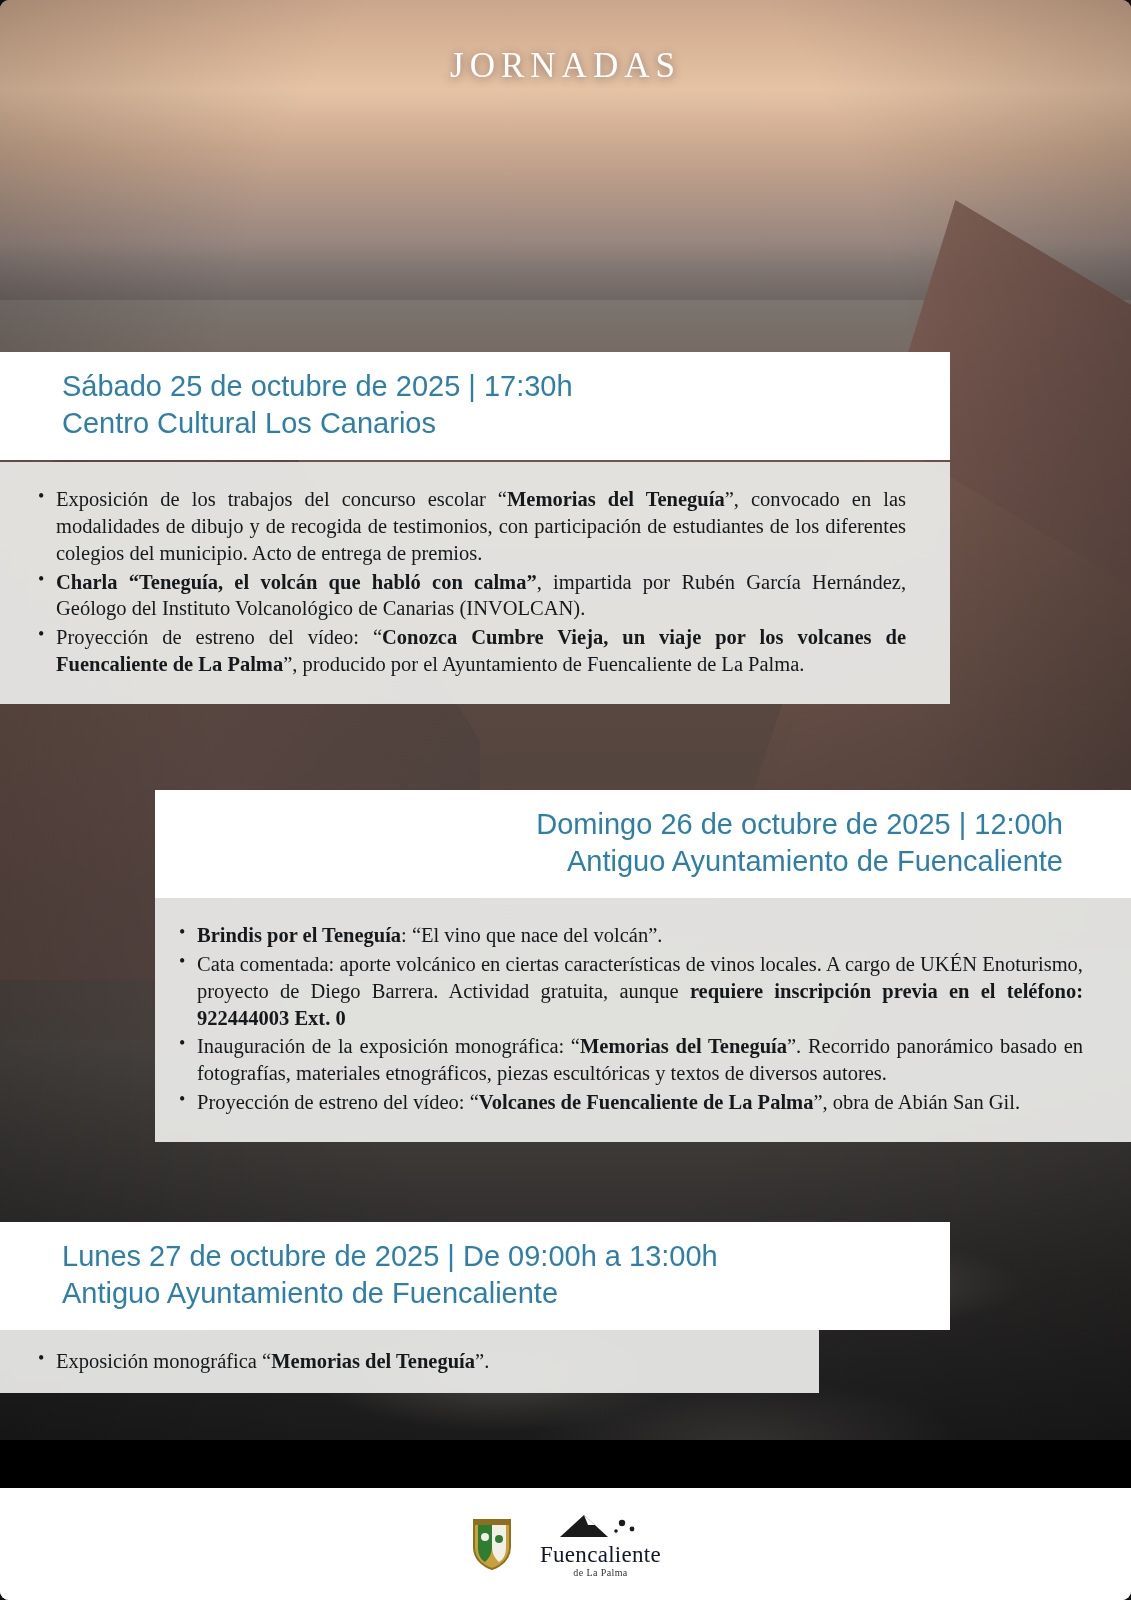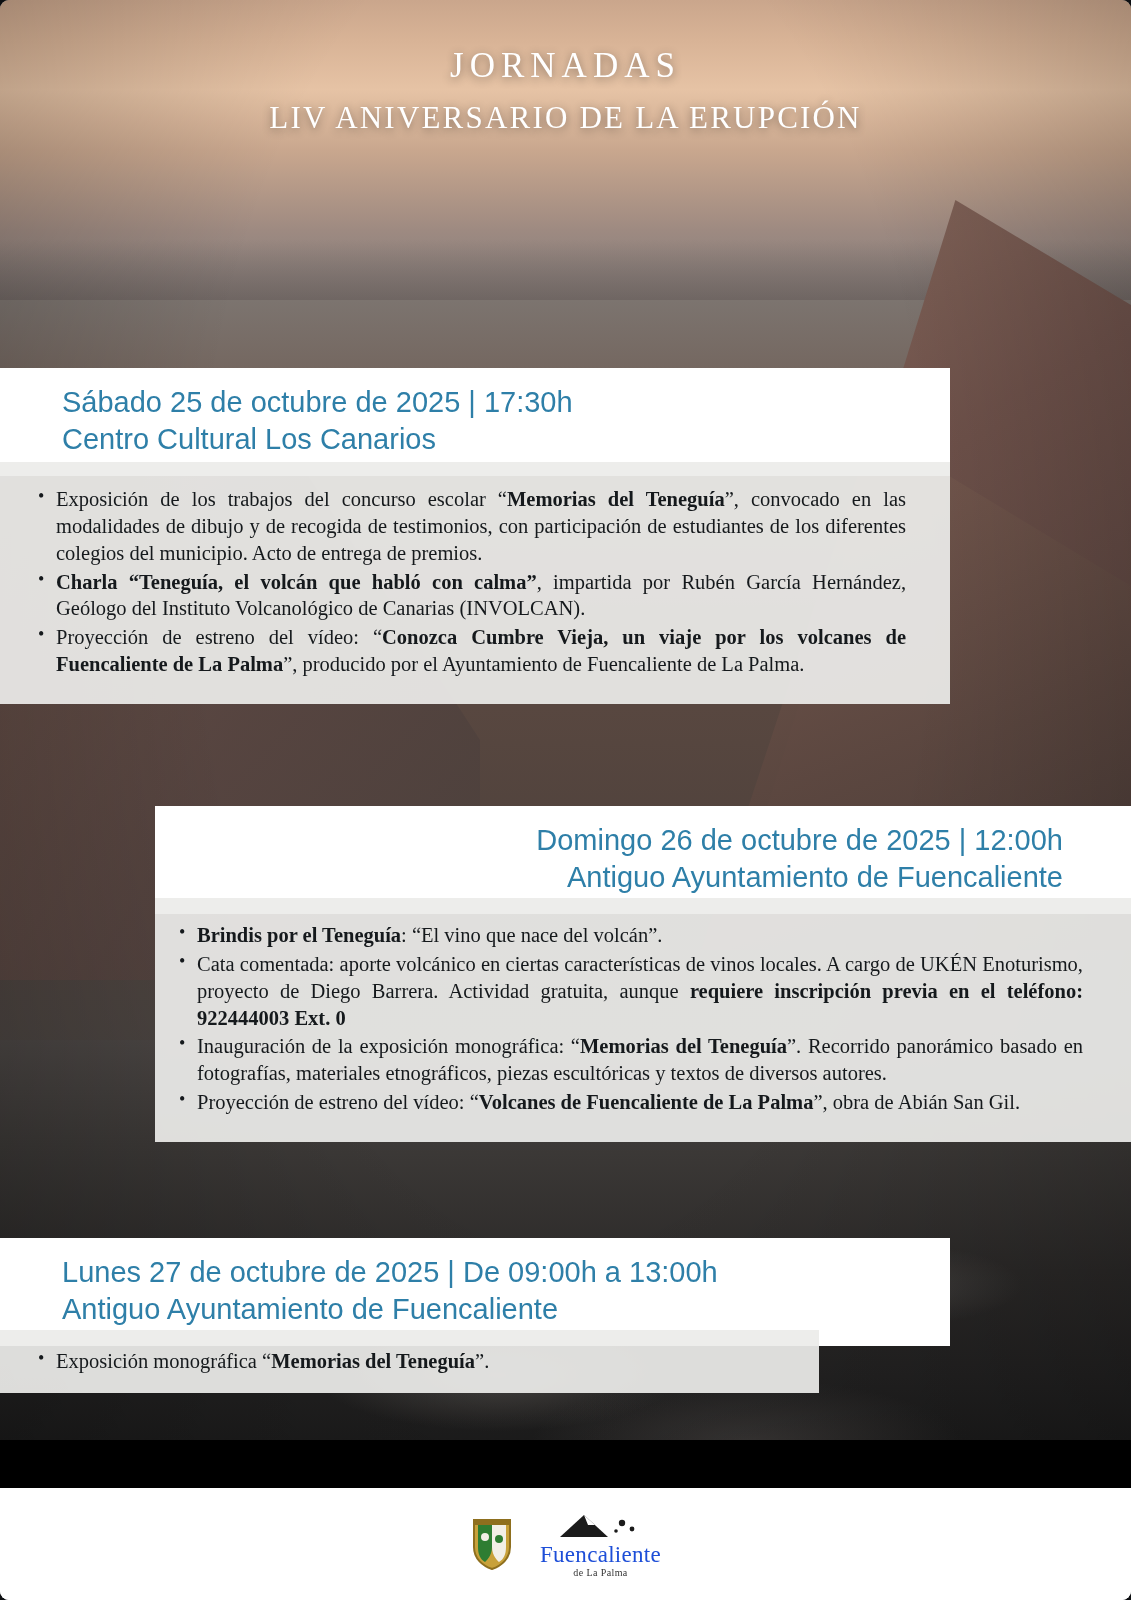--- a/index.html
+++ b/index.html
@@ -162,21 +162,20 @@
   .band-head {
     position: absolute;
     background: #ffffff;
     color: #2e7fa8;
     font-family: "Liberation Sans", sans-serif;
     font-weight: 400;
     font-size: 29px;
     line-height: 1.28;
     padding: 16px 0 18px 0;
     box-sizing: border-box;
-    margin-top: 16px;
   }
   .band-head .inner { padding: 0 62px; }
   .band-head.right { text-align: right; }
   .band-head.right .inner { padding: 0 68px 0 62px; }
 
   .band-body {
     position: absolute;
     background: rgba(236,236,234,0.93);
     color: #15191c;
     font-family: "Liberation Serif", serif;
@@ -236,21 +235,21 @@
   .brand {
     display: flex;
     flex-direction: column;
     align-items: center;
     line-height: 1;
   }
   .brand-mark { margin-bottom: 2px; }
   .brand-name {
     font-family: "Liberation Serif", serif;
     font-size: 23px;
-    color: #1d4ed8;
+    color: #0f172a;
     letter-spacing: .3px;
   }
   .brand-sub {
     font-family: Liberation Serif, serif;
     font-size: 10px;
     color: #333;
     margin-top: 2px;
     letter-spacing: .4px;
   }
 </style>
@@ -265,21 +264,20 @@
   <div class="left-slope"></div>
   <div class="cone"></div>
   <div class="cone2"></div>
   <div class="bg-lower"></div>
   <div class="bg-rocks"></div>
   <div class="bg-bottom"></div>
   <div class="vignette"></div>
 
   <div class="header">
     <div class="kicker">JORNADAS</div>
-    <div class="subtitle">LIV ANIVERSARIO DE LA ERUPCIÓN</div>
   </div>
 
   <div class="band-head" id="day1-head">
     <div class="inner">
       <div>Sábado 25 de octubre de 2025 | 17:30h</div>
       <div>Centro Cultural Los Canarios</div>
     </div>
   </div>
   <div class="band-body" id="day1-body">
     <ul>

